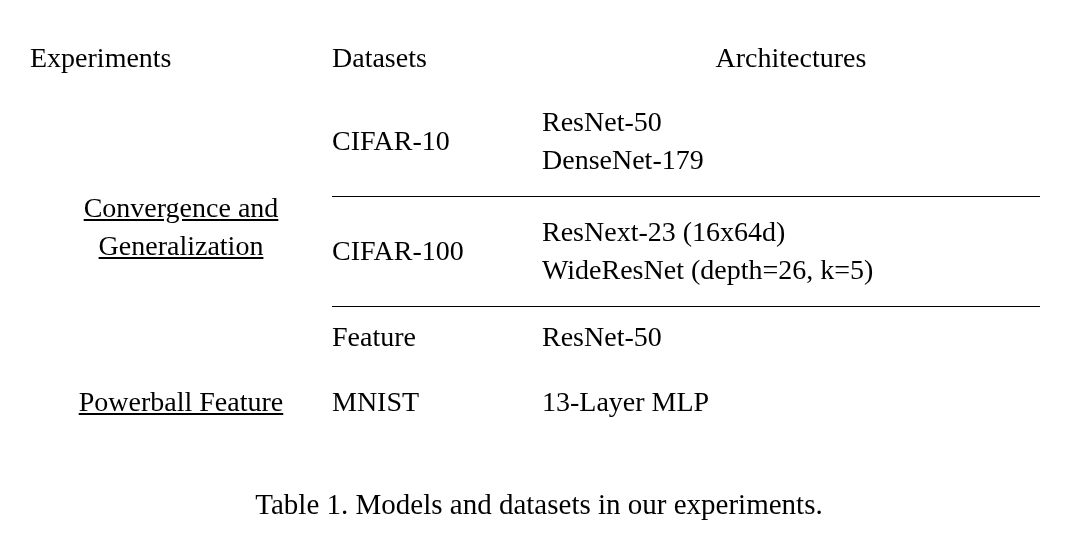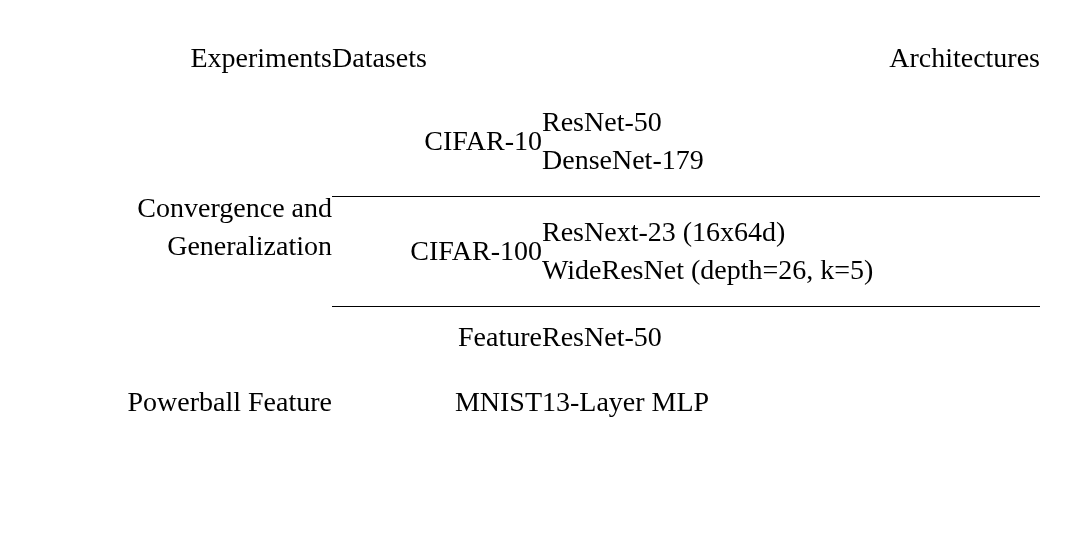--- a/index.html
+++ b/index.html
@@ -55,35 +55,36 @@
 
   
   .rule-thin-partial > td.r-span { border-bottom: 1.6px solid #000; }
 
   
   .h-cell {
     height: 56px;
     font-size: 29px;
   }
   .h-exp {
-    text-align: right;
+    text-align: left;
     padding-left: 6px;
   }
   .h-data { text-align: left; padding-left: 8px; font-family: Liberation Serif, serif; }
-  .h-arch { text-align: right; padding-left: 16px; }
+  .h-arch { text-align: center; padding-left: 16px; }
 
   .exp-cell {
-    text-align: right;
+    text-align: center;
     line-height: 1.32;
     font-size: 28px;
     padding: 0 10px;
+    text-decoration: underline;
   }
 
   .data-cell {
-    text-align: right;
+    text-align: left;
     padding-left: 8px;
     white-space: nowrap;
   }
 
   .arch-cell {
     text-align: left;
     padding-left: 16px;
   }
 
   .arch-line {
@@ -159,14 +160,15 @@
           <td class="data-cell">MNIST</td>
           <td class="arch-cell">
             <span class="arch-line">13-Layer MLP</span>
           </td>
         </tr>
 
       </tbody>
     </table>
   </div>
 
+  <div class="caption">Table 1. Models and datasets in our experiments.</div>
 
 </div>
 
 </body></html>

